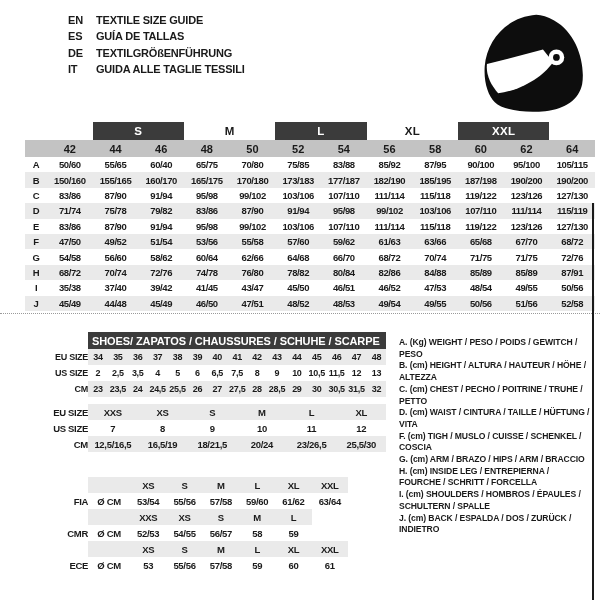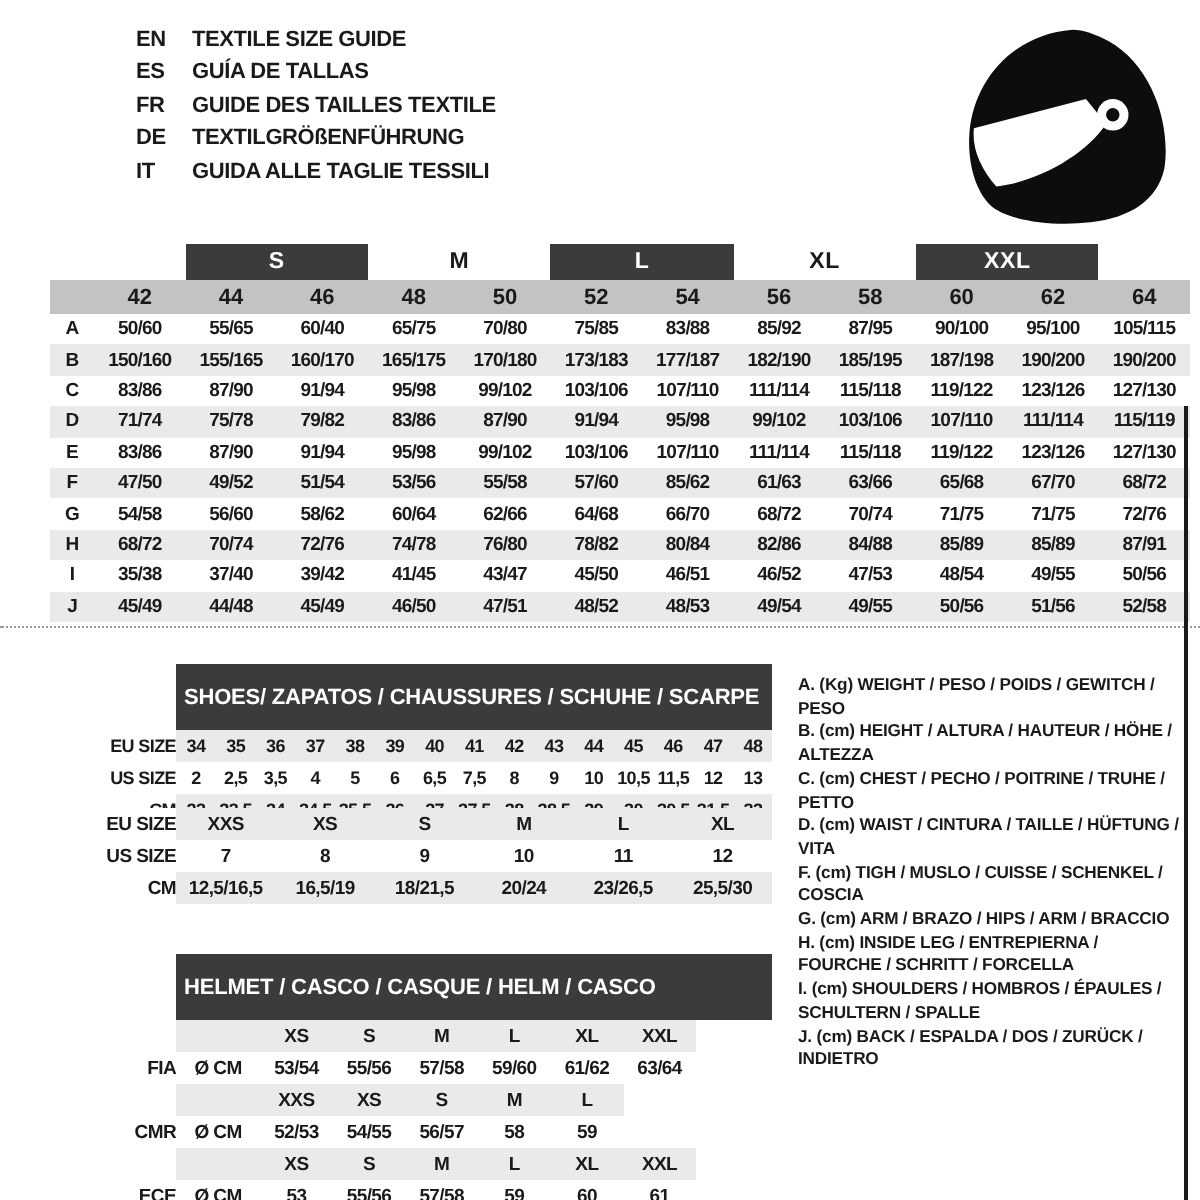--- a/index.html
+++ b/index.html
@@ -21,21 +21,21 @@
   .textile .size-row td{height:17px;background:#c3c3c3;font-size:11px;}
   .textile .data-row td{height:15.4px;font-size:9.5px;letter-spacing:-0.4px;}
   .textile .data-row.shaded td{background:#eaeaea;}
   .textile .rowkey{font-size:10.5px;letter-spacing:0;}
   
   .divider{position:absolute;left:0;top:313px;width:600px;border-top:1px dotted #9a9a9a;}
   .right-rule{position:absolute;left:592px;top:203px;width:2px;height:397px;background:#1a1a1a;}
   
   .mini{position:absolute;border-collapse:collapse;table-layout:fixed;width:358px;}
   .mini td,.mini th{padding:0;margin:0;font-weight:bold;text-align:center;vertical-align:middle;white-space:nowrap;overflow:hidden;}
-  .mini .bar{background:#3b3b3b;color:#ffffff;font-size:11px;text-align:left;height:33px;
+  .mini .bar{background:#3b3b3b;color:#ffffff;font-size:11px;text-align:left;height:17px;
     padding-left:4px;letter-spacing:-0.1px;}
   .mini .rowlabel{text-align:right;font-size:9.5px;padding-left:2px;background:#ffffff !important;}
   .mini td.val{height:16px;font-size:9px;letter-spacing:-0.3px;}
   .mini td.shaded{background:#eaeaea;}
   .shoes-tbl{left:28px;top:332px;}
   .gloves-tbl{left:28px;top:404px;}
   .gloves-tbl td.val{font-size:9.5px;}
   .helmet-tbl{left:28px;top:477px;}
   .helmet-tbl td.val{font-size:9.5px;}
   
@@ -48,24 +48,20 @@
 <div class="page">
 
   <ul class="langs">
       <li>
         <span class="code">EN</span>
         <span class="text">TEXTILE SIZE GUIDE</span>
       </li>
       <li>
         <span class="code">ES</span>
         <span class="text">GUÍA DE TALLAS</span>
-      </li>
-      <li>
-        <span class="code">FR</span>
-        <span class="text">GUIDE DES TAILLES TEXTILE</span>
       </li>
       <li>
         <span class="code">DE</span>
         <span class="text">TEXTILGRÖßENFÜHRUNG</span>
       </li>
       <li>
         <span class="code">IT</span>
         <span class="text">GUIDA ALLE TAGLIE TESSILI</span>
       </li>
     </ul>
@@ -186,21 +182,21 @@
           <td>127/130</td>
         </tr>
         <tr class="data-row shaded">
           <td class="rowkey">F</td>
           <td>47/50</td>
           <td>49/52</td>
           <td>51/54</td>
           <td>53/56</td>
           <td>55/58</td>
           <td>57/60</td>
-          <td>85/62</td>
+          <td>59/62</td>
           <td>61/63</td>
           <td>63/66</td>
           <td>65/68</td>
           <td>67/70</td>
           <td>68/72</td>
         </tr>
         <tr class="data-row">
           <td class="rowkey">G</td>
           <td>54/58</td>
           <td>56/60</td>
@@ -371,24 +367,20 @@
 
   <table class="mini helmet-tbl">
     <colgroup>
       <col style="width:60px">
         <col style="width:42px">
       <col span="6" style="width:36.3px">
         <col style="width:38px">
     </colgroup>
     <tbody>
         <tr>
-          <th class="rowlabel"></th>
-          <th class="bar" colspan="8">HELMET / CASCO / CASQUE / HELM / CASCO</th>
-        </tr>
-        <tr>
           <td class="rowlabel val"></td>
           <td class="val shaded"></td>
           <td class="val shaded">XS</td>
           <td class="val shaded">S</td>
           <td class="val shaded">M</td>
           <td class="val shaded">L</td>
           <td class="val shaded">XL</td>
           <td class="val shaded">XXL</td>
           <td class="val"></td>
         </tr>

